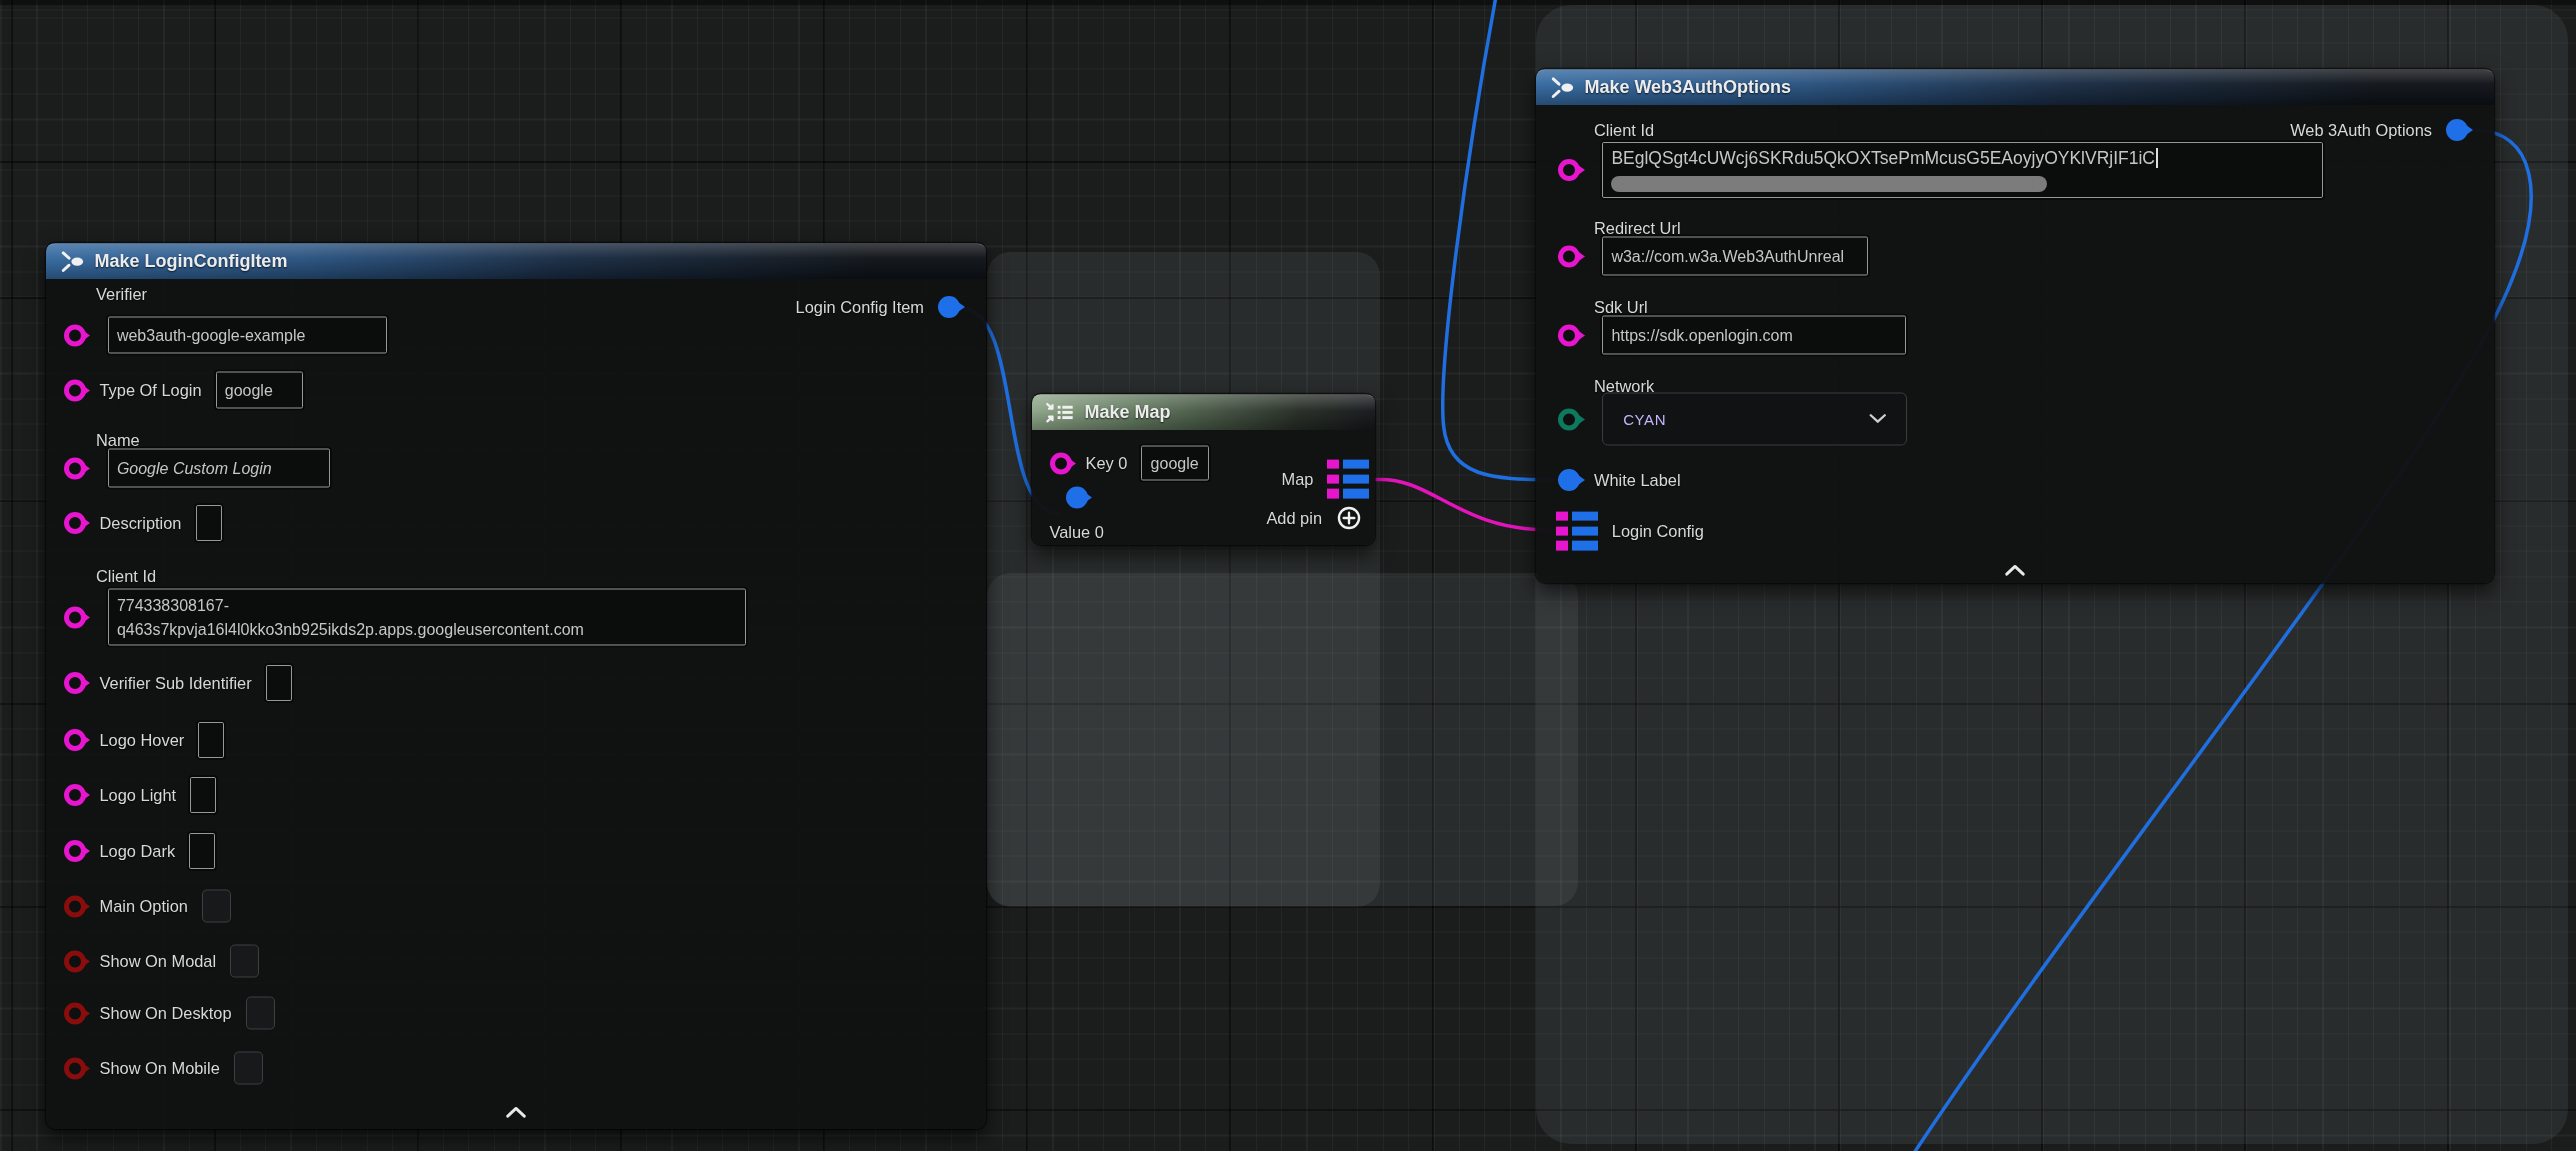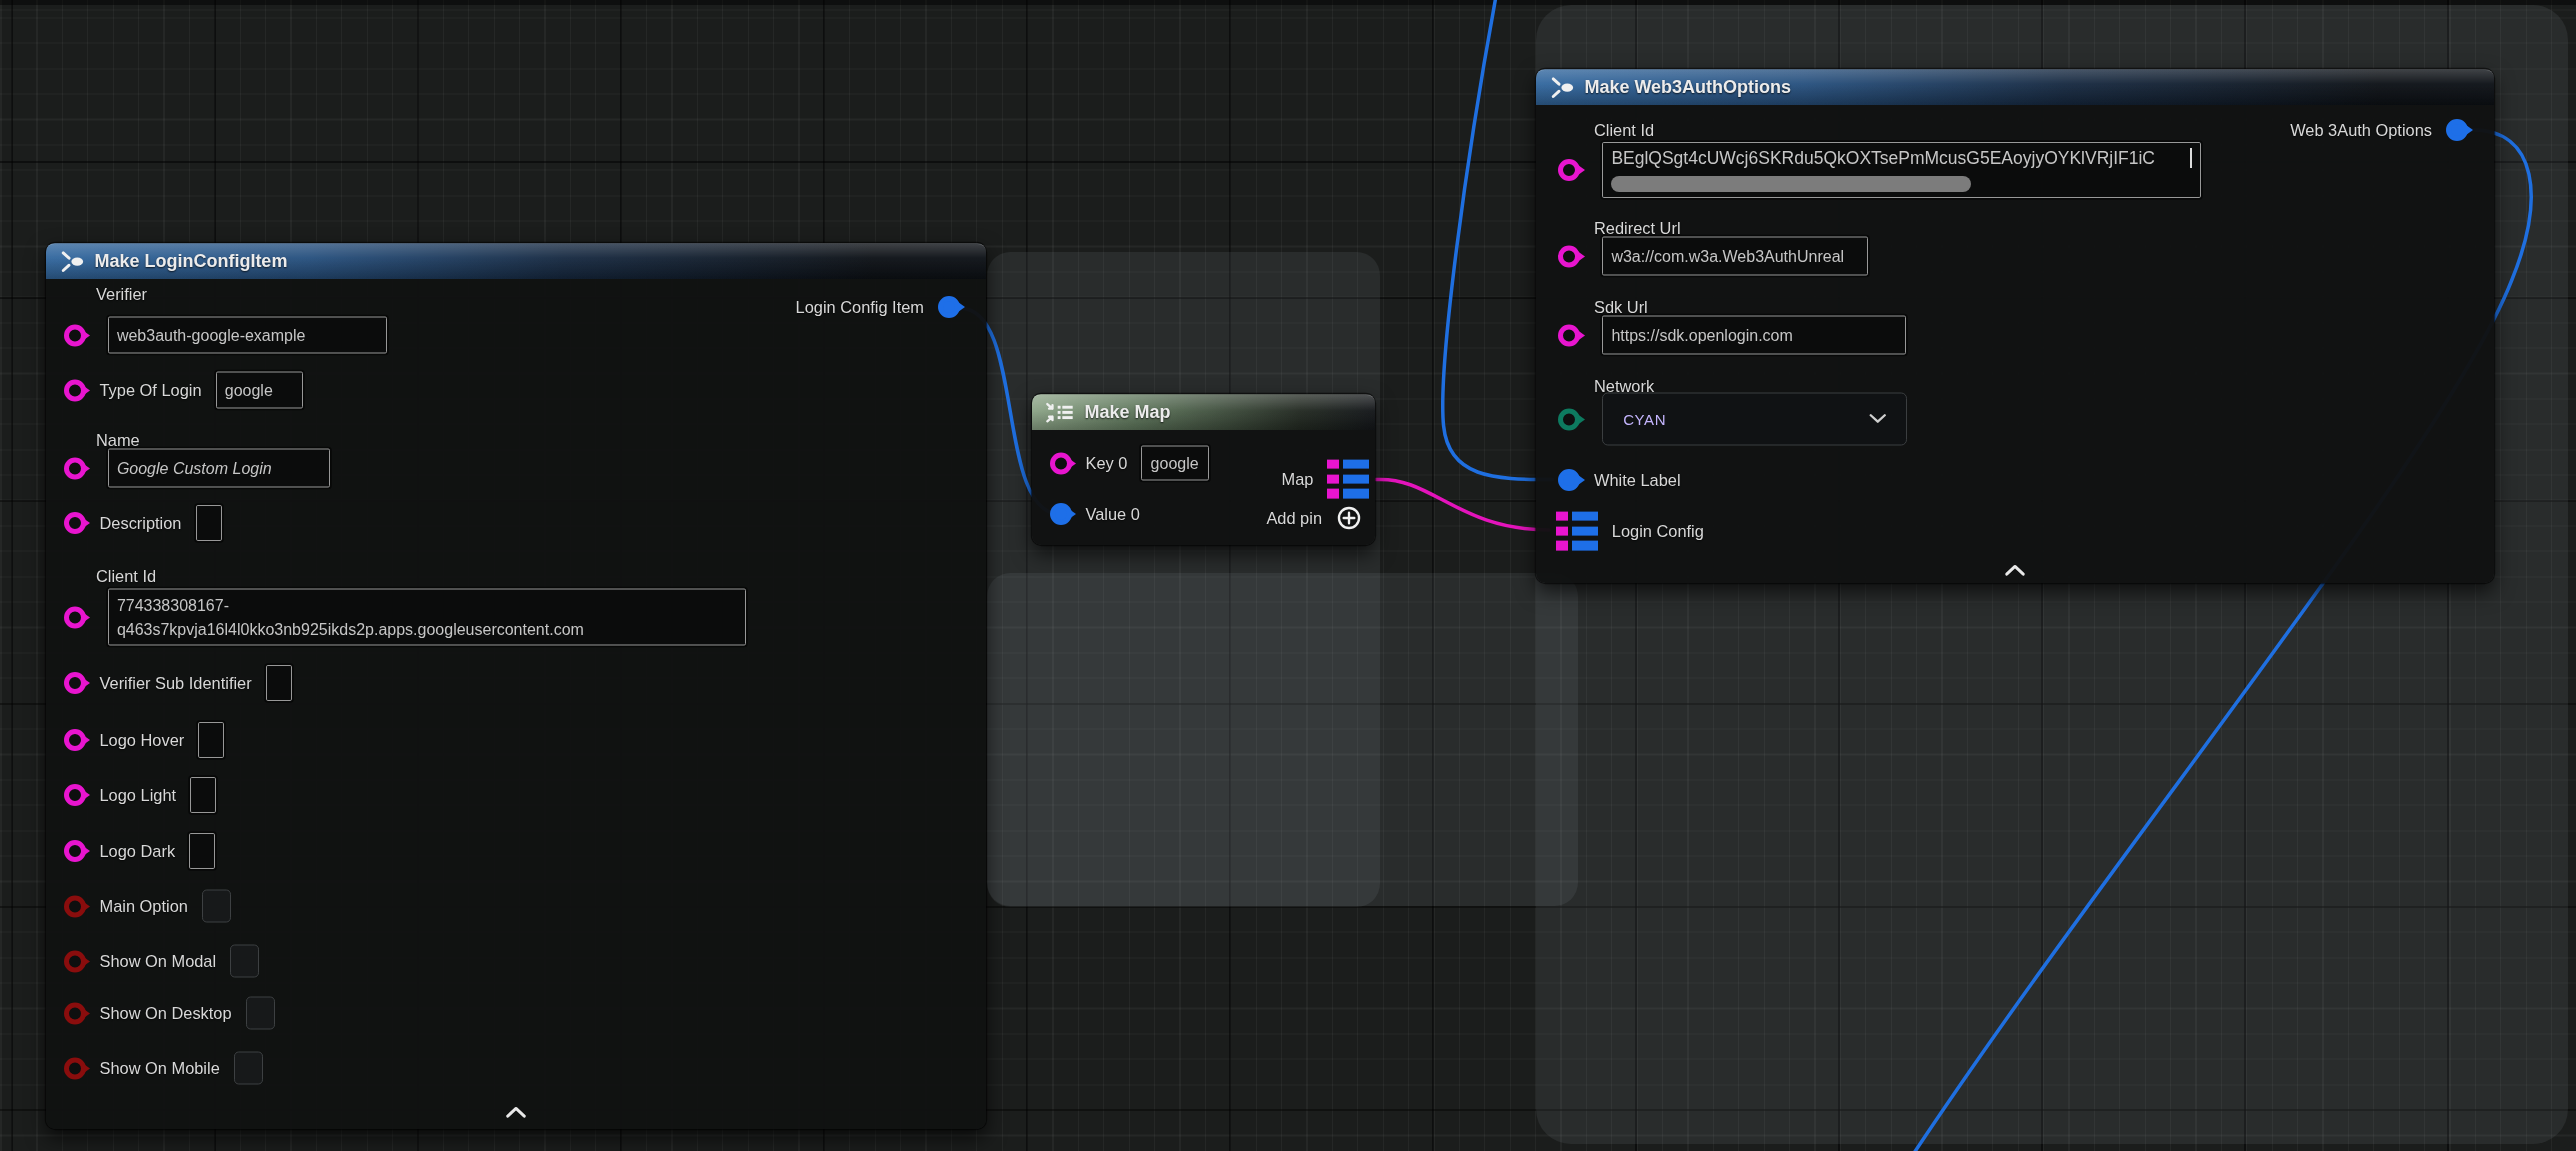--- a/index.html
+++ b/index.html
@@ -216,21 +216,21 @@
     </div>
 
     <div class="row" style="top:69px;left:17.5px;">
       <span class="pin p-str"></span>
       <span class="plabel">Key 0</span>
       <div class="tfield" style="width:68px;height:35px;">
         <span class="fieldtext">google</span>
       </div>
     </div>
 
-    <div class="row" style="top:120px;left:17.5px;">
+    <div class="row" style="top:120px;left:17.5px;flex-direction:column;">
       <span class="pin p-obj filled"></span>
       <span class="plabel">Value 0</span>
     </div>
 
     <div class="row" style="top:85px;right:5.8px;">
       <span class="plabel">Map</span>
       <span class="mapicon">
         <i class="mk"></i>
           <i class="mv"></i>
           <i class="mk"></i>
@@ -264,21 +264,21 @@
     </div>
 
     <div class="row" style="top:61px;right:26px;">
       <span class="plabel">Web 3Auth Options</span>
       <span class="pin p-obj filled"></span>
     </div>
 
     <span class="flabel" style="left:58px;top:61px;">Client Id</span>
     <div class="row" style="top:101px;left:22px;">
       <span class="pin p-str"></span>
-      <div class="tfield" style="width:599px;height:56px;margin-left:8.2px;position:relative;align-items:flex-start;padding-top:4.7px;font-size:17.5px;justify-content:space-between;">
+      <div class="tfield" style="width:721px;height:56px;margin-left:8.2px;position:relative;align-items:flex-start;padding-top:4.7px;font-size:17.5px;">
         <span class="fieldtext">BEglQSgt4cUWcj6SKRdu5QkOXTsePmMcusG5EAoyjyOYKlVRjIF1iC</span>
           <span class="caret"></span>
         <span class="scrolltrack">
           <span class="scrollthumb" style="display:block;"></span>
         </span>
       </div>
     </div>
 
     <span class="flabel" style="left:58px;top:159px;">Redirect Url</span>
     <div class="row" style="top:187px;left:22px;">

